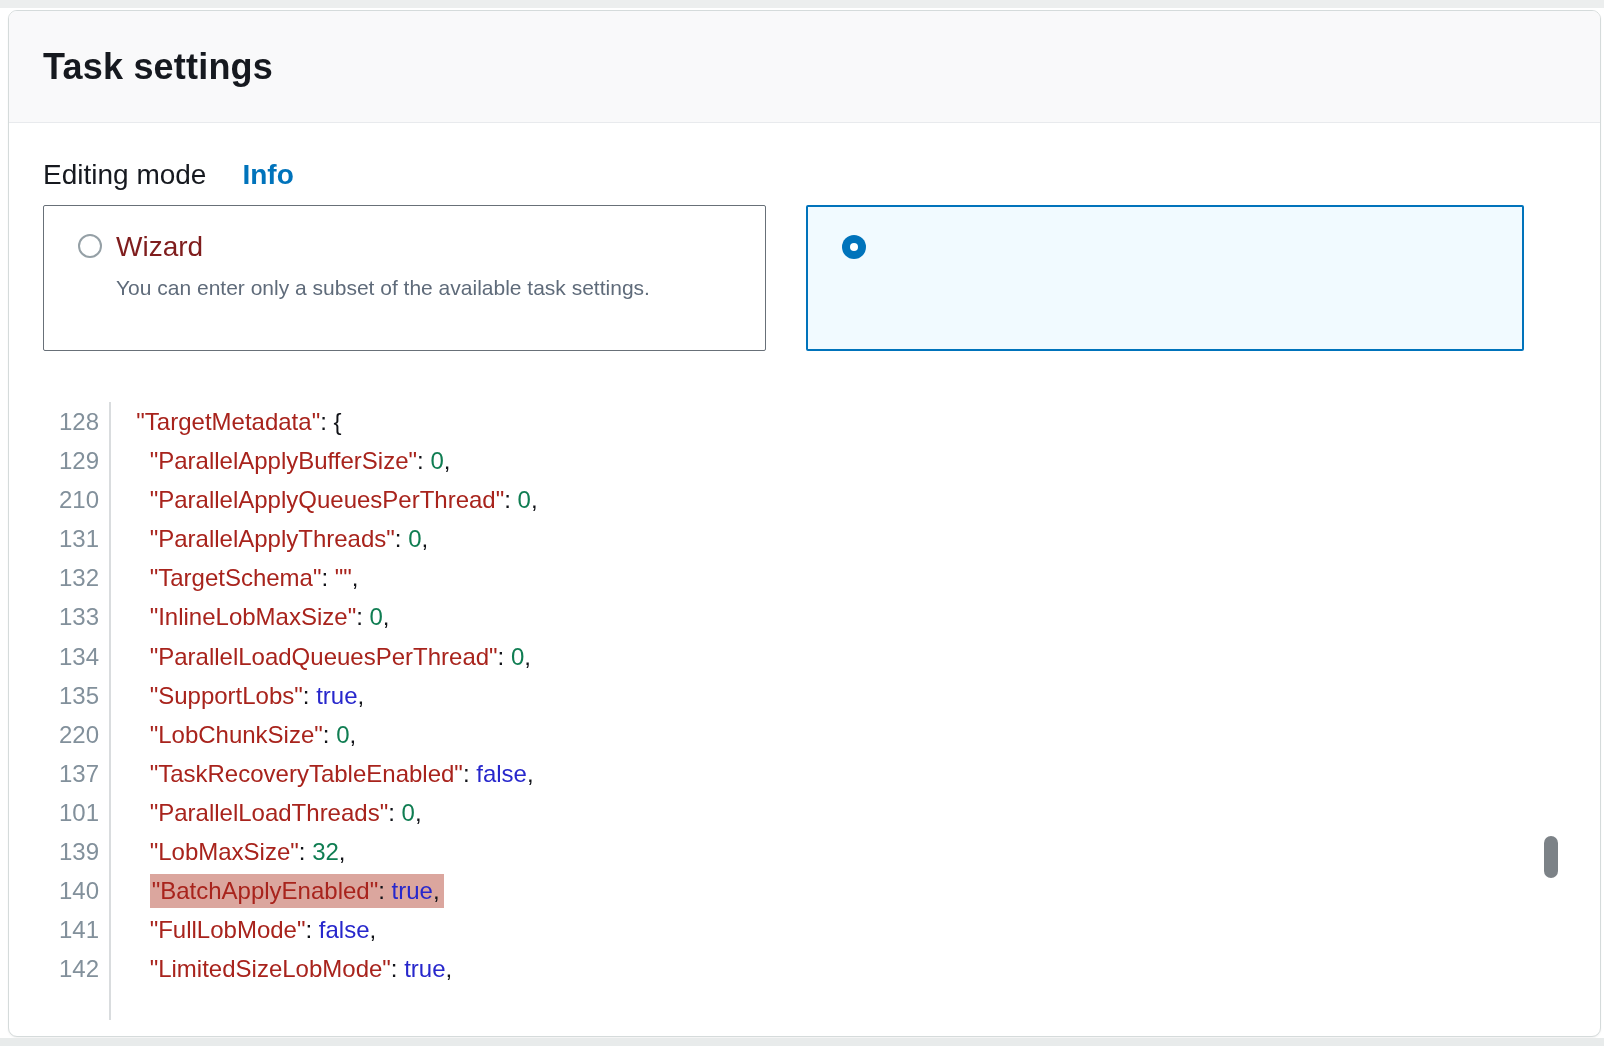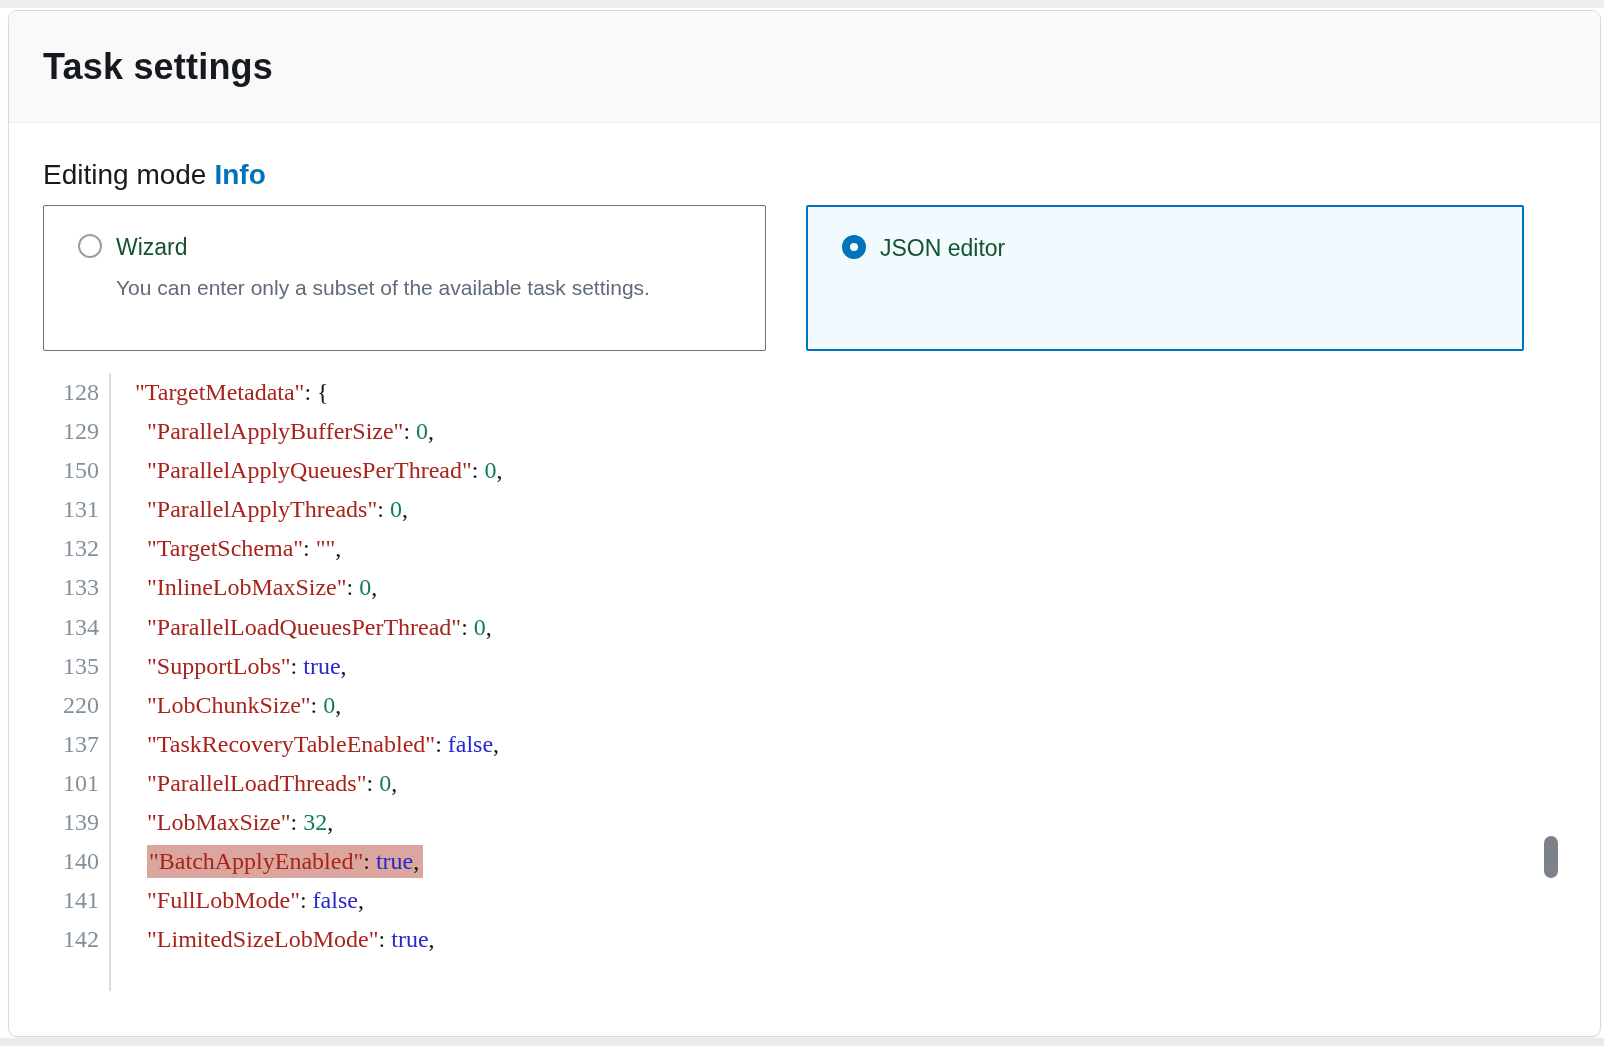--- a/index.html
+++ b/index.html
@@ -13,41 +13,41 @@
   .card { position:absolute; left:8px; top:10px; width:1593px; height:1027px;
     background:#ffffff; border:1px solid #d5dbdb; border-radius:9px;
     box-shadow:0 1px 2px rgba(0,0,0,0.06); overflow:hidden; }
 
   .card-header { height:112px; background:#f9f9fa; border-bottom:1px solid #e8eaed;
     display:flex; align-items:center; padding:0 34px; }
   .card-header h1 { font-size:36px; font-weight:700; color:#16191f; letter-spacing:0.2px; }
 
   .card-body { padding:0 34px; }
 
-  .field-row { margin-top:36px; display:flex; align-items:baseline; gap:8px; }
+  .field-row { margin-top:36px; display:flex; align-items:baseline; gap:36px; }
   .field-label { font-size:28px; color:#16191f; }
   .info-link { font-size:28px; font-weight:700; color:var(--accent,#0073bb); cursor:pointer; text-decoration:none; }
 
   .options { margin-top:14px; display:flex; gap:40px; }
   .option { width:723px; height:146px; border:1px solid #687078; border-radius:2px;
     background:#ffffff; display:flex; gap:14px; padding:24px 10px 0 34px; cursor:pointer; }
   .option.selected { width:718px; border:2px solid var(--accent,#0073bb); background:#f1faff; }
 
   .radio { flex:none; width:24px; height:24px; margin-top:4px; border-radius:50%;
     border:2px solid #95a0a6; background:#ffffff; }
   .option.selected .radio { border:none; background:var(--accent,#0073bb); position:relative; }
   .option.selected .radio::after { content:""; position:absolute; left:8px; top:8px;
     width:8px; height:8px; border-radius:50%; background:#ffffff; }
 
-  .option-label { font-size:23px; color:#14532d; font-weight:400; line-height:34px; }
+  .option-label { font-size:28px; color:#7f1d1d; font-weight:400; line-height:34px; }
   .option-desc { margin-top:9px; font-size:21px; line-height:30px; color:#5f6b7a; }
   .option.selected .option-desc { max-width:600px; }
 
-  .editor { margin-top:22px; display:flex; height:618px;
-    font-family:Liberation Serif, serif;
+  .editor { margin-top:51px; display:flex; height:618px;
+    font-family:Liberation Sans, sans-serif;
     font-size:24px; line-height:39.1px; cursor:text; }
   .gutter { width:68px; text-align:right; padding-right:10px; color:#82909b;
     border-right:2px solid #d9dcde; }
   .code { padding-left:12px; white-space:pre; color:var(--token_punct,#111318); }
   .code-line { height:39.1px; }
   .tok-str  { color:var(--token_string,#a8231c); }
   .tok-num  { color:var(--token_number,#0f7d52); }
   .tok-bool { color:var(--token_boolean,#2727cc); }
   .tok-punct{ color:var(--token_punct,#111318); }
   .hl { background:var(--highlight,#dba69e); padding:3px 4px 4px 2px; }
@@ -78,30 +78,29 @@
           <span class="radio"></span>
           <div class="option-text">
             <div class="option-label">Wizard</div>
             <div class="option-desc">You can enter only a subset of the available task settings.</div>
           </div>
         </div>
 
         <div class="option selected">
           <span class="radio"></span>
           <div class="option-text">
-            <div class="option-label">JSON editor</div>
           </div>
         </div>
       </div>
 
       <div class="editor">
         <div class="gutter" id="gutter">
             <div>128</div>
             <div>129</div>
-            <div>150</div>
+            <div>210</div>
             <div>131</div>
             <div>132</div>
             <div>133</div>
             <div>134</div>
             <div>135</div>
             <div>220</div>
             <div>137</div>
             <div>101</div>
             <div>139</div>
             <div>140</div>

